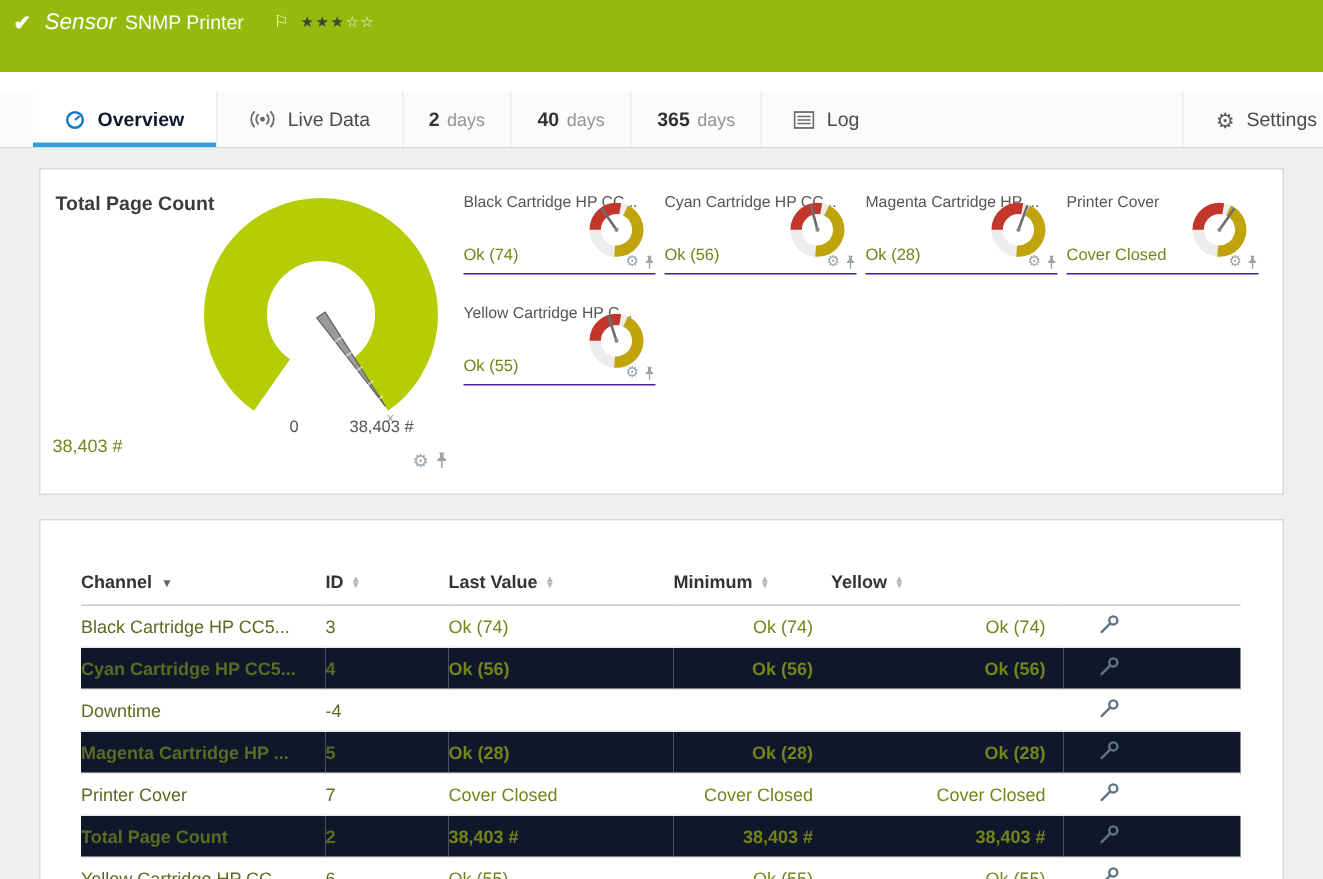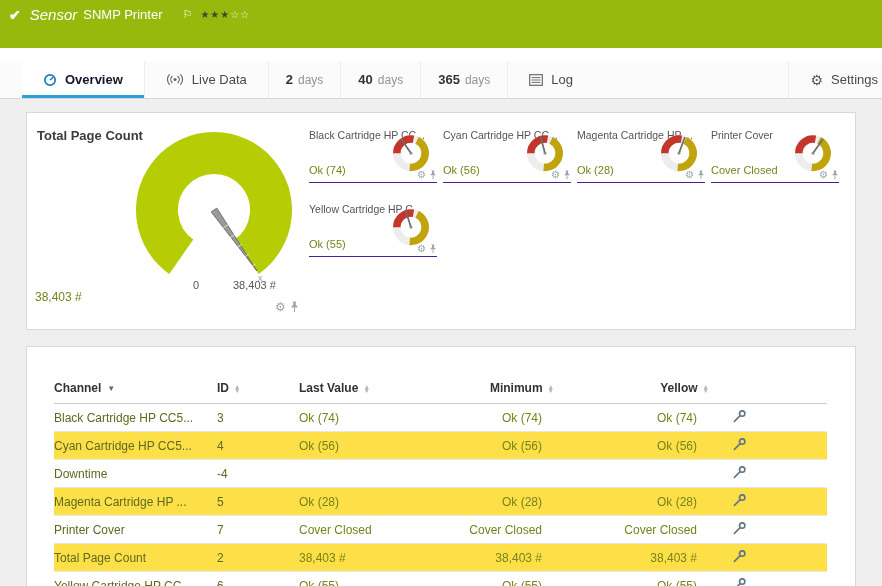--- a/index.html
+++ b/index.html
@@ -51,23 +51,23 @@
   .sg-title{font-size:10.5px;color:#555;white-space:nowrap;overflow:hidden;padding-top:4px;}
   .sg-svg{position:absolute;right:2px;top:6px;}
   .sg-value{position:absolute;left:0;top:39px;font-size:11px;color:#76831a;}
   .sg-icons{position:absolute;right:0;top:45px;display:flex;align-items:center;gap:3px;}
   .gear-tiny{font-size:10px;color:#9aa5ac;line-height:1;cursor:pointer;}
   
   .table-panel{margin-top:16px;height:252px;padding:26px 28px 0 27px;}
   table.channels{width:100%;border-collapse:collapse;table-layout:fixed;}
   th{font-size:12px;color:#333;font-weight:bold;text-align:left;height:30px;
      border-bottom:1px solid #c9c9c9;padding:0;cursor:pointer;}
-  th.ar{text-align:right;}
+  th.ar{text-align:left;}
   td{font-size:12px;height:27px;border-bottom:1px solid #e8e8e8;padding:0;color:#5c6a22;}
-  tr.even td{background:#fde047;}
+  tr.even td{background:#0f172a;font-weight:bold;}
   td.lv{color:#76831a;}
   td.mn,td.mx{text-align:right;padding-right:12px;color:#76831a;}
   td.ch{cursor:pointer;}
   td.ic{padding-left:23px;}
   .sorters{display:inline-flex;flex-direction:column;line-height:4px;font-size:6.5px;
            color:#b5b5b5;margin-left:5px;vertical-align:middle;}
   .caret{font-size:8px;color:#666;margin-left:6px;vertical-align:middle;}
   .edit-icon{cursor:pointer;display:inline-block;}
 </style>
 </head>

